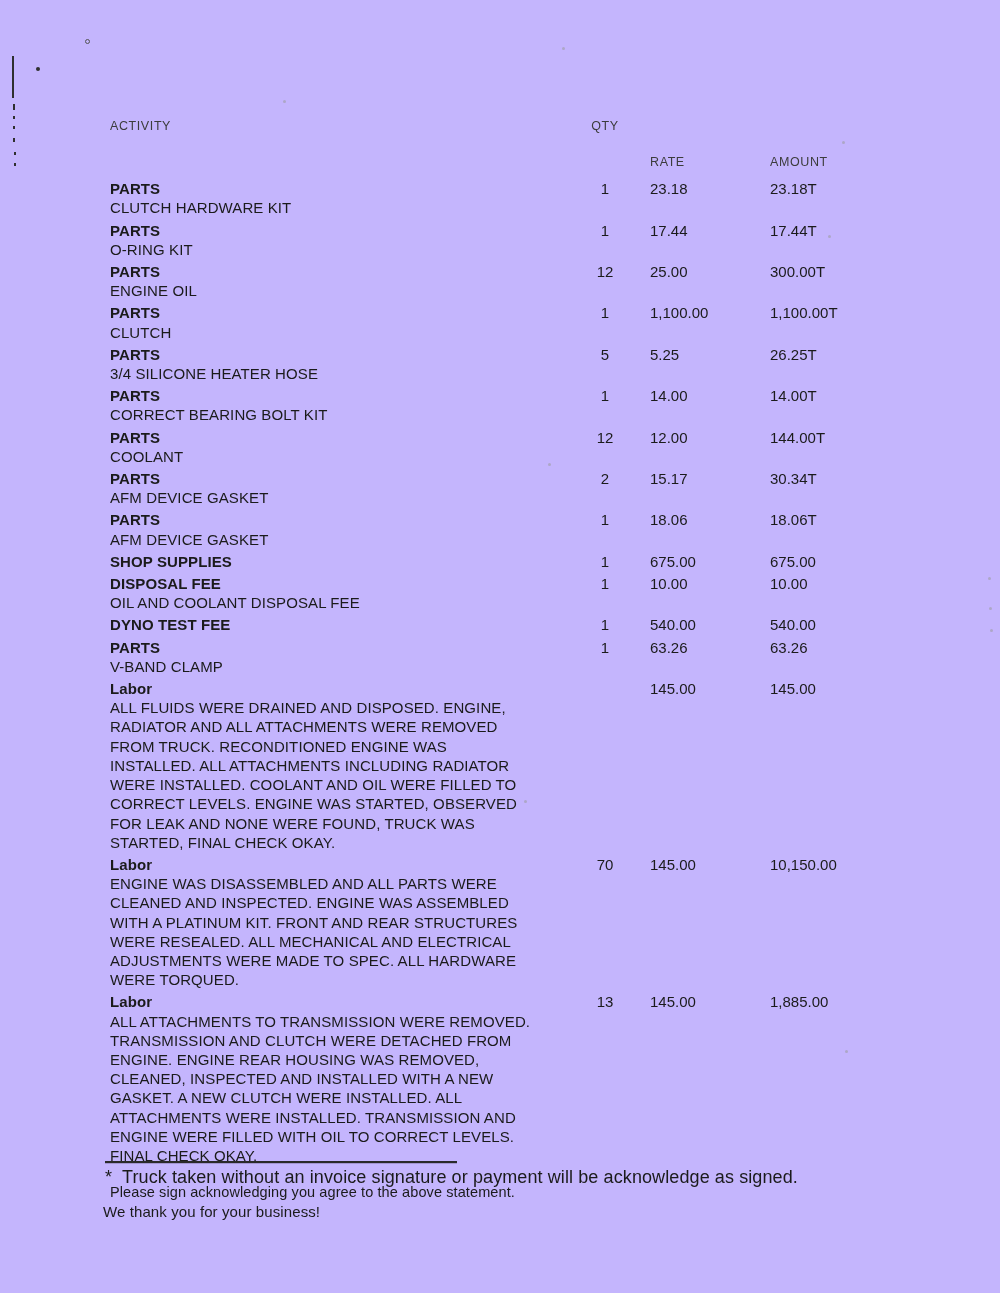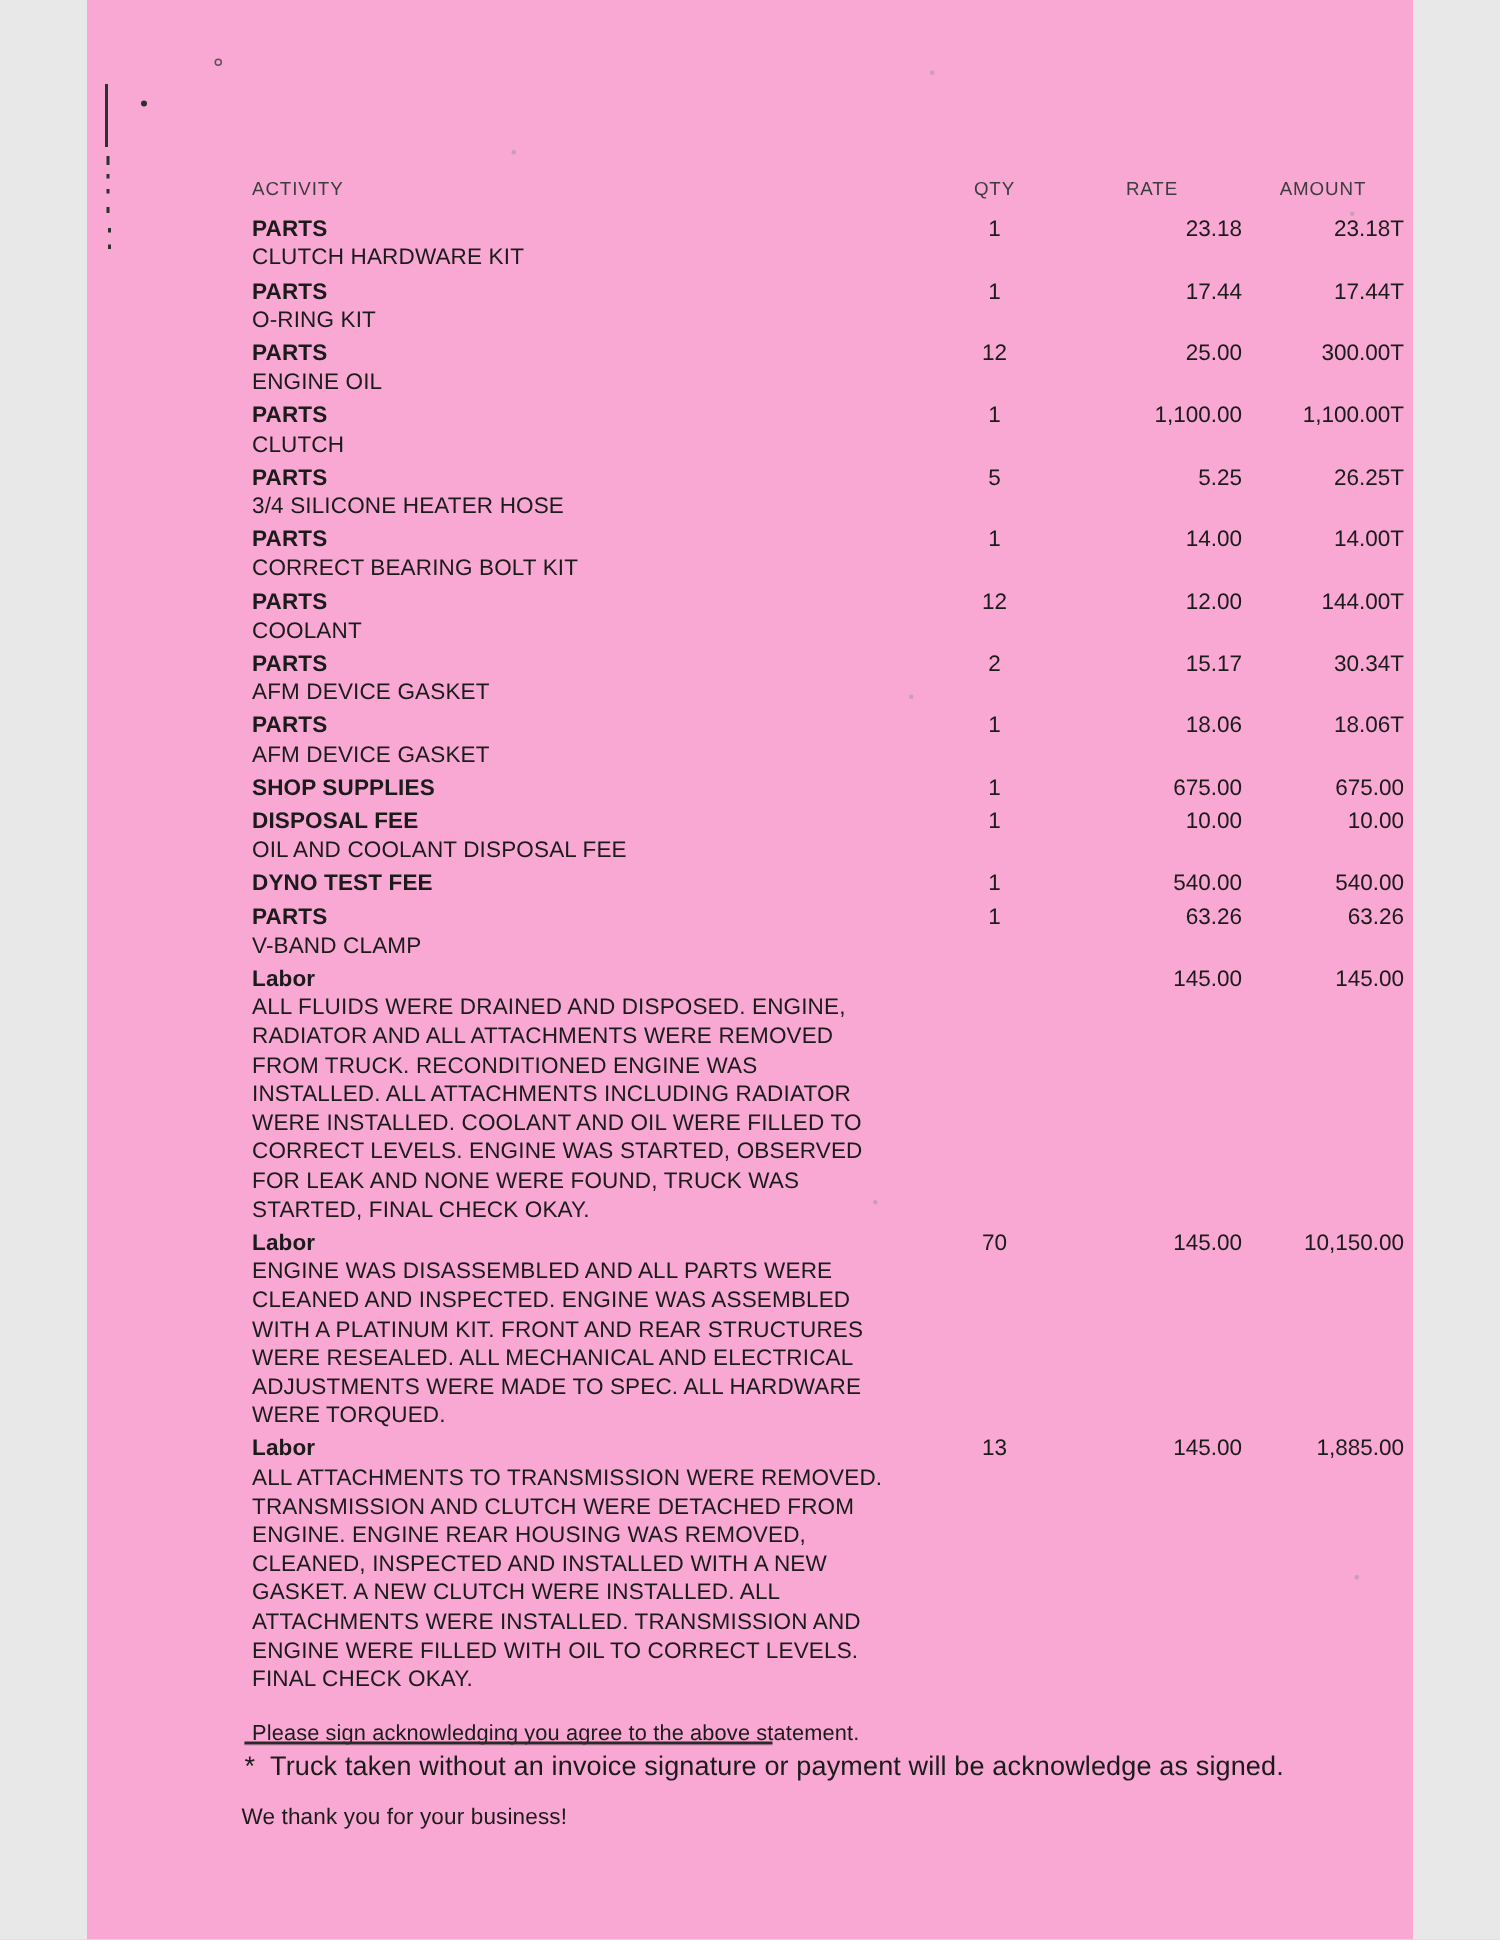--- a/index.html
+++ b/index.html
@@ -1,22 +1,22 @@
 <!DOCTYPE html>
 <html><head>
 <meta charset="utf-8">
 <style>
   * { margin: 0; padding: 0; box-sizing: border-box; }
   html, body { background: #e8e8e8; }
   .page {
     position: relative;
-    width: 884px;
+    width: 1000px;
     height: 1293px;
     margin: 0 auto;
-    background: #f9a8d4;
+    background: #c4b5fd;
     font-family: "Liberation Sans", sans-serif;
     color: #1b1b1b;
     overflow: hidden;
   }
   
   .invoice-table {
     position: absolute;
     left: 110px;
     top: 117px;
     width: 768px;
@@ -28,24 +28,24 @@
     grid-template-columns: 450px 90px 120px 108px;
     align-items: start;
   }
   .hdr {
     margin-bottom: 7px;
     font-size: 12.5px;
     color: #3c3c3c;
     letter-spacing: 0.6px;
   }
   .hdr .c-qty { text-align: center; }
-  .hdr .c-rate, .hdr .c-amount { text-align: center; }
+  .hdr .c-rate, .hdr .c-amount { text-align: left; margin-top: 36px; }
   .row { margin-bottom: 3px; }
   .row .c-qty { text-align: center; }
-  .row .c-rate, .row .c-amount { text-align: right; }
+  .row .c-rate, .row .c-amount { text-align: left; }
   .row-title { font-weight: bold; letter-spacing: 0.1px; }
   .row-desc { white-space: pre-line; letter-spacing: 0.1px; }
   .sign-note {
     margin-top: 18px;
     font-size: 14.5px;
     letter-spacing: 0.1px;
   }
   
   .signature-line {
     position: absolute;

